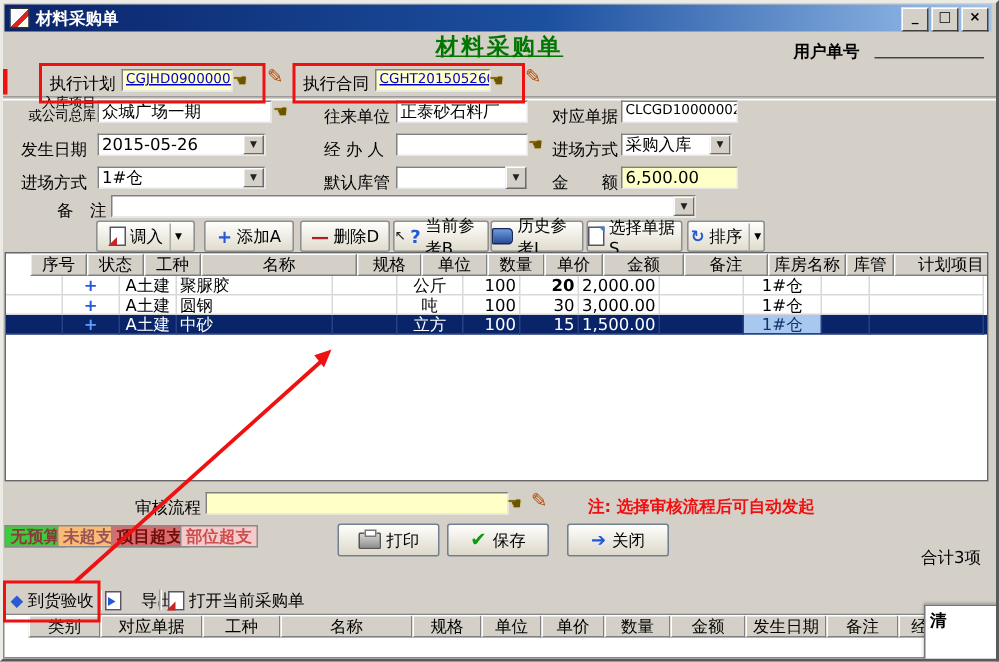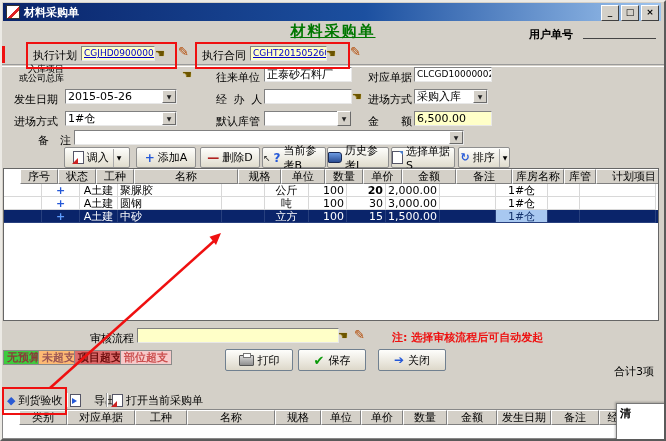--- a/index.html
+++ b/index.html
@@ -110,32 +110,33 @@
   <div class="inp yellow code" style="left:248px;top:44px;width:71px;">CGHT2015052601</div>
   <span class="hand" style="left:324px;top:45px;">☚</span>
   <span class="pen" style="left:348px;top:42px;">✎</span>
 
   <div class="groove" style="top:62px;"></div>
 
   <div class="abs" style="left:4px;top:63px;width:58px;font-size:9px;line-height:9px;text-align:right;">
     <div>入库项目</div>
     <div>或公司总库</div>
   </div>
+  <div class="inp" style="left:63px;top:65px;width:110px;">众城广场一期</div>
   <span class="hand" style="left:180px;top:66px;">☚</span>
   <div class="lbl" style="left:214px;top:68px;">往来单位</div>
   <div class="inp" style="left:262px;top:65px;width:82px;">正泰砂石料厂</div>
   <div class="lbl" style="left:366px;top:68px;">对应单据</div>
   <div class="inp" style="left:412px;top:65px;width:72px;font-size:9px;">CLCGD100000029</div>
 
   <div class="lbl" style="left:12px;top:90px;">发生日期</div>
   <div class="inp combo" style="left:63px;top:87px;width:110px;">
     <span class="cval">2015-05-26</span>
     <span class="carrow">▼</span>
   </div>
-  <div class="lbl" style="left:214px;top:90px;font-family:Liberation Mono, monospace;">经 办 人</div>
+  <div class="lbl" style="left:214px;top:90px;">经 办 人</div>
   <div class="inp" style="left:262px;top:87px;width:82px;"></div>
   <span class="hand" style="left:350px;top:88px;">☚</span>
   <div class="lbl" style="left:366px;top:90px;">进场方式</div>
   <div class="inp combo" style="left:412px;top:87px;width:72px;">
     <span class="cval">采购入库</span>
     <span class="carrow">▼</span>
   </div>
 
   <div class="lbl" style="left:12px;top:112px;">进场方式</div>
   <div class="inp combo" style="left:63px;top:109px;width:110px;">

